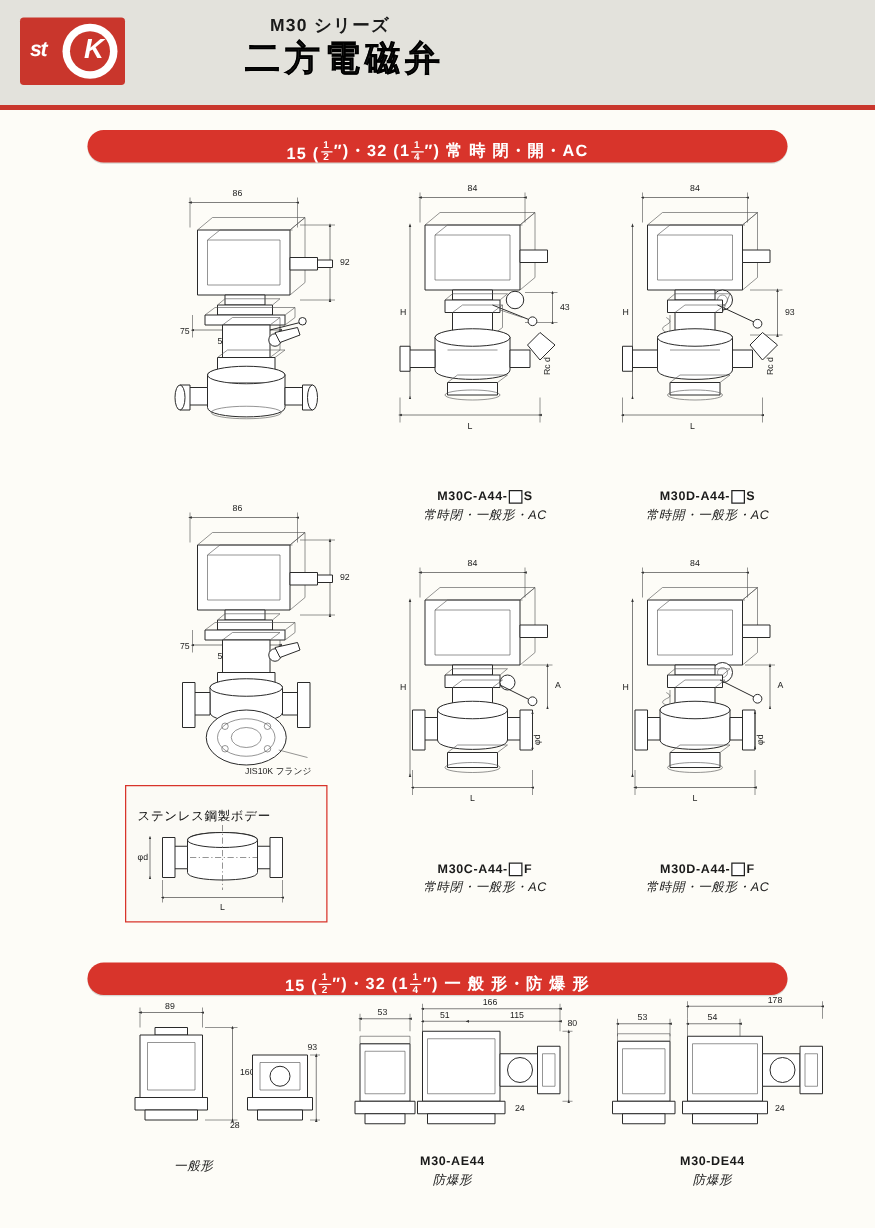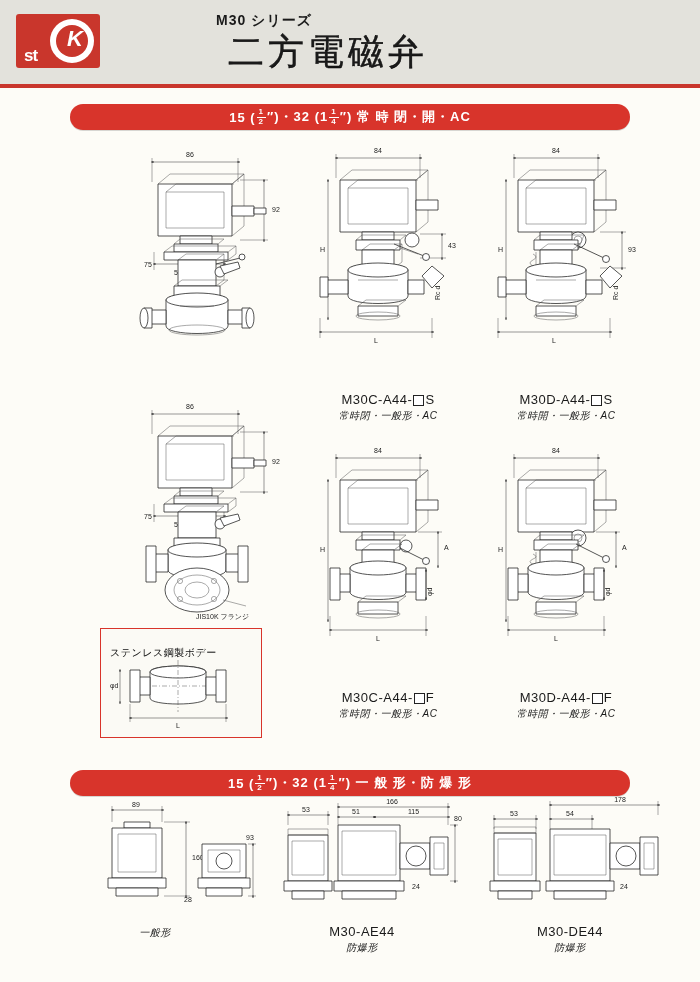--- a/index.html
+++ b/index.html
@@ -30,70 +30,69 @@
     position:absolute;right:6px;top:5px;
     width:44px;height:44px;border-radius:50%;
     background:#ffffff;
   }
   .logo .disc2{
     position:absolute;right:12px;top:11px;
     width:32px;height:32px;border-radius:50%;
     background:#c9362c;
   }
   .logo .stxt{
-    position:absolute;left:8px;top:32px;
-    color:#fff;font-size:17px;font-weight:bold;
+    position:absolute;left:8px;top:16px;
+    color:#fff;font-size:17px;font-style:italic;font-weight:bold;
     letter-spacing:-1px;
   }
   .logo .ktxt{
     position:absolute;right:17px;top:12px;
     color:#fff;font-size:22px;font-weight:bold;font-style:italic;
   }
   .hdr-series{
     position:absolute;left:216px;top:12px;
     font-size:14px;font-weight:bold;letter-spacing:1px;
   }
   .hdr-title{
     position:absolute;left:196px;top:28px;
-    font-size:36px;font-weight:normal;letter-spacing:4px;
+    font-size:28px;font-weight:bold;letter-spacing:4px;
     font-family:"DejaVu Sans", sans-serif;
-    margin-left:32px;
     -webkit-text-stroke:0.4px #000;
   }
   .hdr-box{
     position:absolute;right:14px;top:22px;
     width:152px;height:40px;
     border:2px solid #2b2b2b;
     background:#fff;
     display:flex;align-items:center;justify-content:center;
     font-size:15px;letter-spacing:6px;font-weight:bold;
   }
   
   .ribbon{
     position:absolute;
     height:26px;
     background:#d8342b;
     border-radius:13px;
     color:#fff;
-    display:flex;align-items:center;justify-content:center;
+    display:flex;align-items:flex-end;justify-content:center;
     font-size:13px;font-weight:bold;letter-spacing:1px;
     box-shadow:0 1px 0 rgba(0,0,0,.15);
   }
   .ribbon .frac{display:inline-block;text-align:center;vertical-align:middle;font-size:8px;line-height:1.05;margin:0 1px;}
   .ribbon .frac .n{display:block;border-bottom:1px solid #fff;padding:0 2px;}
   .ribbon .frac .d{display:block;padding:0 2px;}
   #ribbon1{left:70px;top:104px;width:560px;}
   #ribbon2{left:70px;top:770px;width:560px;}
 
   
   .fig{position:absolute;}
   .cap{
     position:absolute;text-align:center;
   }
-  .cap .t1{font-size:13px;font-weight:normal;letter-spacing:.5px;}
+  .cap .t1{font-size:10px;font-weight:bold;letter-spacing:.5px;}
   .cap .t2{font-size:10px;margin-top:2px;letter-spacing:.5px;font-style:italic;}
   .sq{
     display:inline-block;width:9px;height:9px;border:1px solid #222;
     vertical-align:middle;margin:0 1px;background:#fff;
   }
   svg{display:block;}
   .dim{font-size:7px;font-family:"Liberation Sans",sans-serif;fill:#222;}
   .ln{stroke:#2a2a2a;stroke-width:.8;fill:none;}
   .thin{stroke:#555;stroke-width:.5;fill:none;}
   .dash{stroke:#555;stroke-width:.5;fill:none;stroke-dasharray:5 2 1 2;}

